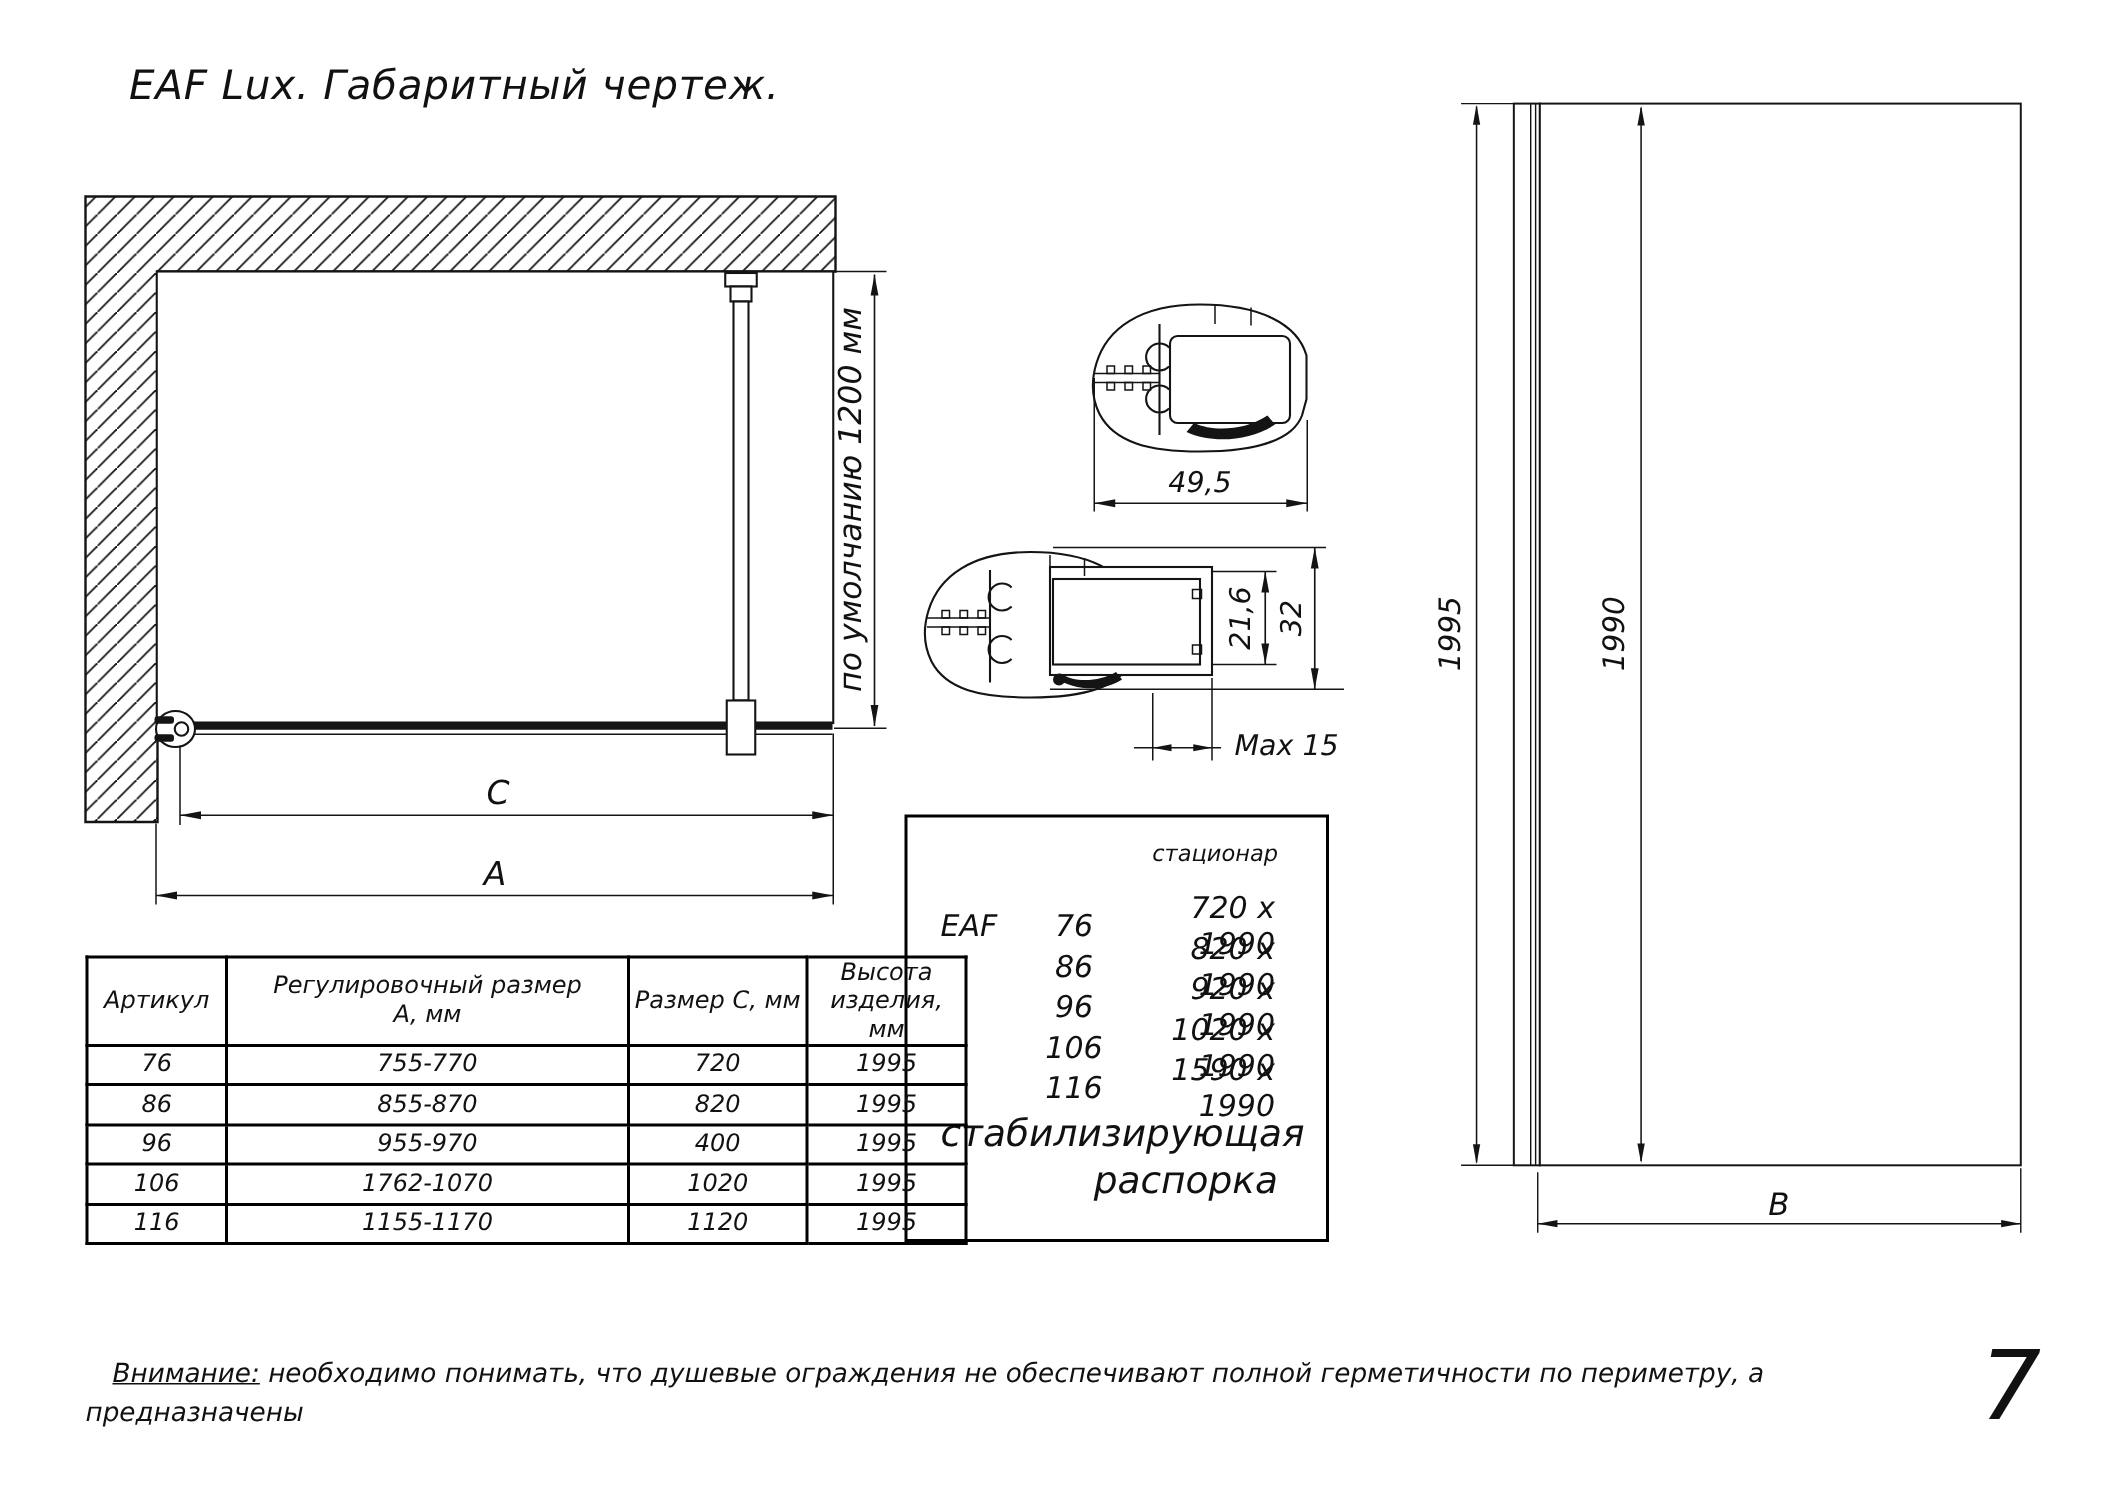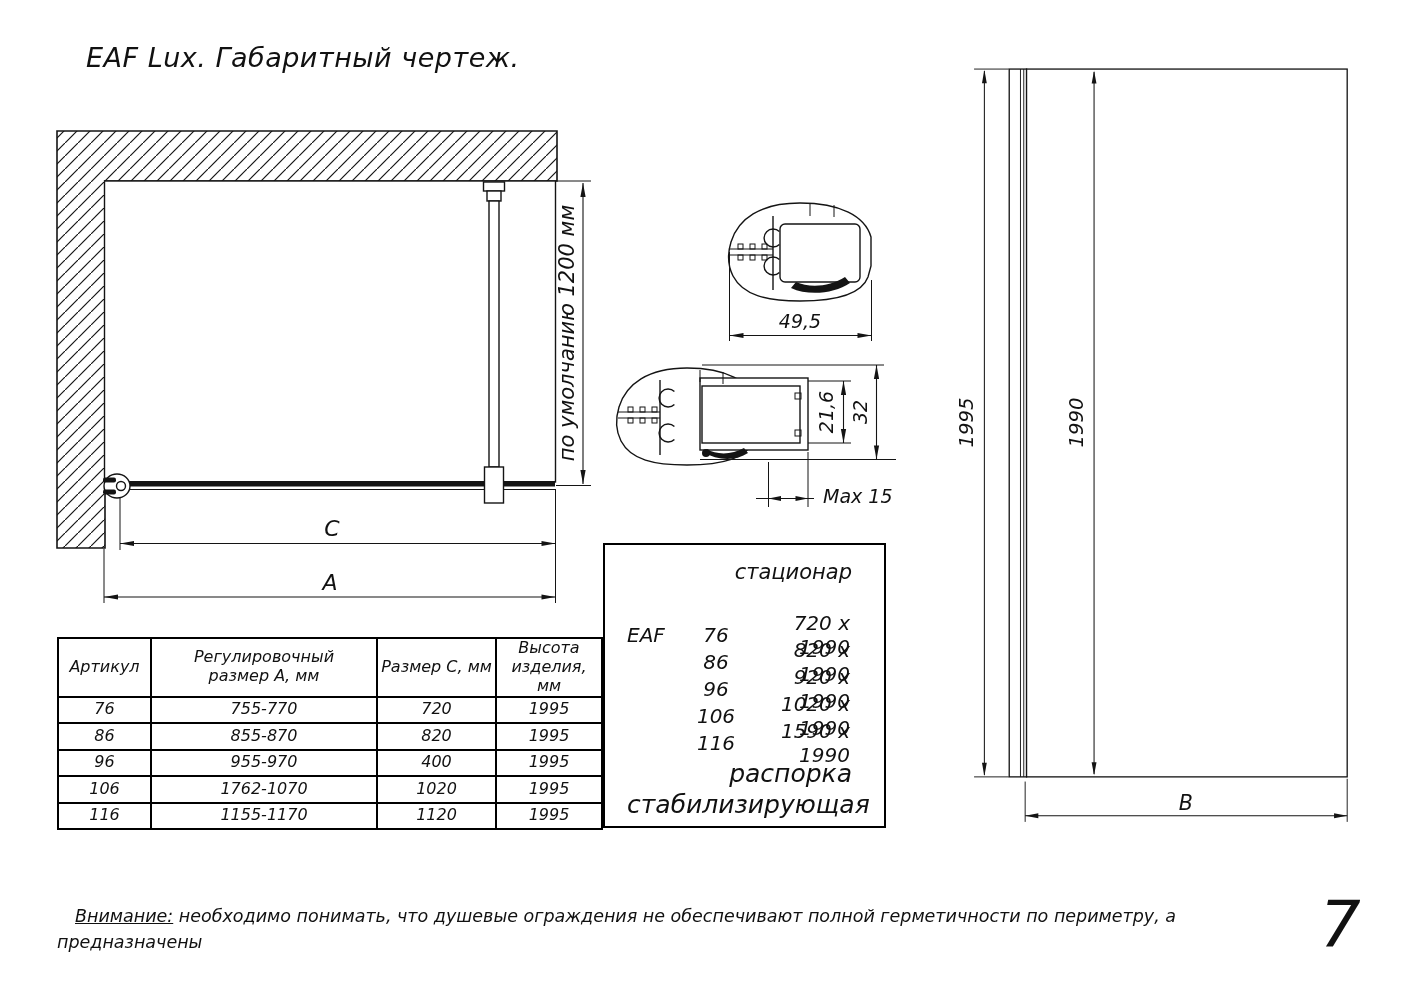--- a/index.html
+++ b/index.html
@@ -20,29 +20,29 @@
   svg text  { font-family:"DejaVu Sans",sans-serif; font-style:italic; fill:#111; }
 
   
   table.sizes {
     position:absolute; left:57px; top:637px; width:523px;
     border-collapse:collapse; table-layout:fixed; text-align:center;
   }
   table.sizes td { border:2px solid #000; font-size:16px; line-height:1.18; padding:1px 3px; }
   table.sizes tr.hdr td { height:57px; }
   table.sizes tr.row td { height:26.5px; }
-  table.sizes td.c1{ width:93px; } table.sizes td.c2{ width:226px; padding:0 24px; }
+  table.sizes td.c1{ width:93px; } table.sizes td.c2{ width:268px; padding:0 24px; }
   table.sizes td.c3{ width:119px; } table.sizes td.c4{ width:106px; padding:0 6px; }
 
   
   .spec-box {
     position:absolute; left:603px; top:543px; width:283px; height:285px;
     border:2px solid #000; padding:15px 32px 0 22px;
   }
-  .spec-head { text-align:right; font-size:21px; margin-bottom:27px; }
+  .spec-head { text-align:right; font-size:15px; margin-bottom:15px; }
   .spec-row  { display:grid; grid-template-columns:62px 54px 1fr; height:27px;
                font-size:20px; align-items:center; }
   .spec-row .code { text-align:center; }
   .spec-row .size { text-align:right; padding-right:2px; }
   .spec-foot { margin-top:12px; text-align:right; font-size:25px; line-height:31px; }
 
   
   .note { position:absolute; left:57px; top:903px; width:1215px;
           font-size:17.5px; line-height:26px; }
   .note .u { text-decoration:underline;margin-left:18px; }
@@ -197,22 +197,22 @@
       <span></span>
       <span class="code">106</span>
       <span class="size">1020 x 1990</span>
     </div>
     <div class="spec-row">
       <span></span>
       <span class="code">116</span>
       <span class="size">1590 x 1990</span>
     </div>
     <div class="spec-foot">
+      <div>стабилизирующая</div>
       <div>распорка</div>
-      <div>стабилизирующая</div>
     </div>
   </div>
 
   <svg style="left:940px; top:55px;" width="430" height="825" viewBox="940 55 430 880">
     <rect x="999.5" y="70" width="18.5" height="755" class="wht"></rect>
     <path class="thin" d="M1011.5,70 V825 M1015,70 V825"></path>
     <rect x="1018" y="70" width="342" height="755" class="wht"></rect>
 
     <g>
       <path class="thin" d="M962,70 H999 M962,825 H999"></path>

